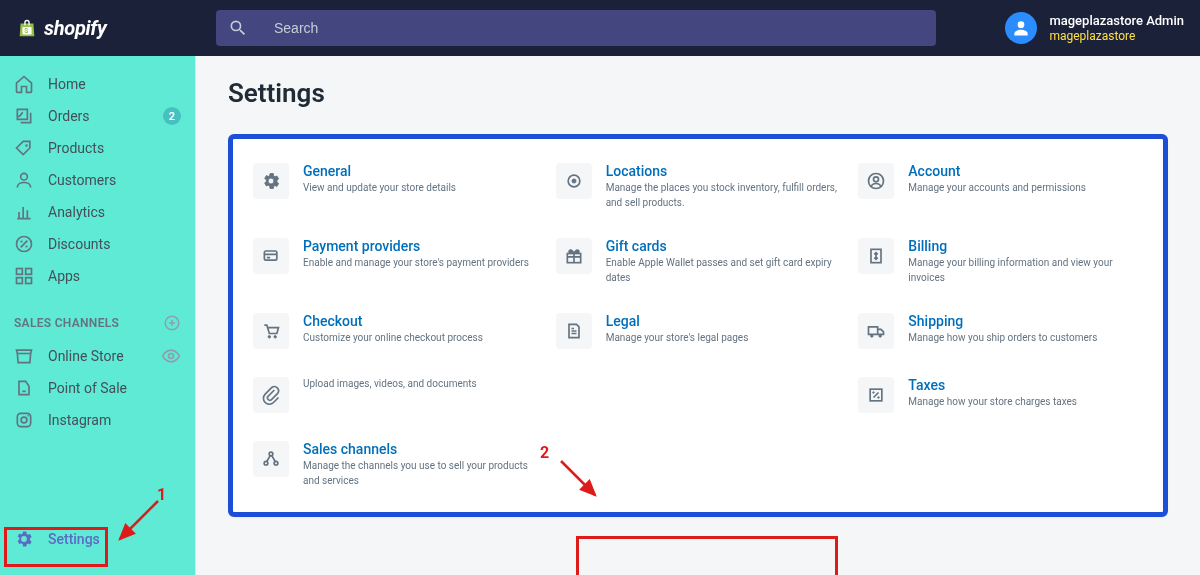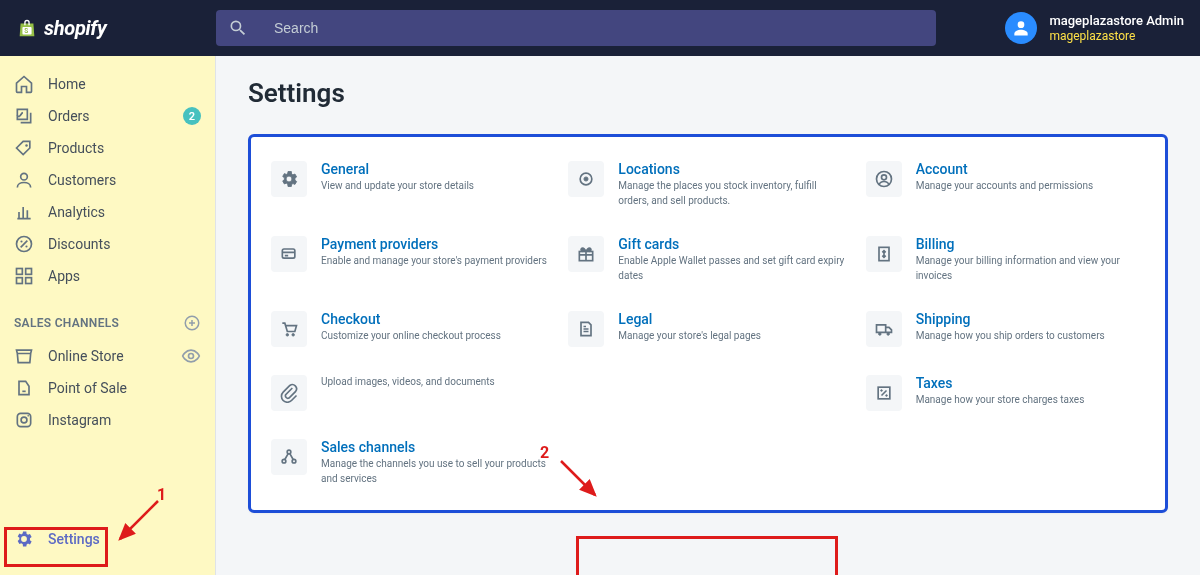--- a/index.html
+++ b/index.html
@@ -18,39 +18,39 @@
   .avatar { width: 32px; height: 32px; border-radius: 50%; background: #2a8cff; display: flex; align-items: center; justify-content: center; }
   .avatar svg { fill: #fff; width: 20px; height: 20px; }
   .acct-text { color: #fff; line-height: 1.2; }
   .acct-name { font-size: 13px; font-weight: 500; }
   .acct-store { font-size: 12px; color: #fde047; }
 
   
   .body-row { display: flex; height: calc(575px - 56px); }
 
   
-  .sidebar { width: 216px; background: #fef9c3; border-right: 1px solid #dfe3e8; display: flex; flex-direction: column; padding-top: 12px; }
+  .sidebar { width: 196px; background: #5eead4; border-right: 1px solid #dfe3e8; display: flex; flex-direction: column; padding-top: 12px; }
   .nav-item { display: flex; align-items: center; padding: 6px 14px; gap: 14px; color: #454f5b; font-size: 14px; cursor: pointer; position: relative; }
   .nav-item svg { width: 20px; height: 20px; fill: #637381; flex-shrink: 0; }
   .nav-badge { margin-left: auto; background: #47c1bf; color: #fff; border-radius: 10px; font-size: 11px; min-width: 18px; height: 18px; display: flex; align-items: center; justify-content: center; padding: 0 5px; font-weight: 600; }
   .nav-eye { margin-left: auto; width: 16px; height: 16px; fill: #919eab; }
   .nav-plus { margin-left: auto; width: 18px; height: 18px; fill: #919eab; }
 
   .section-header { display: flex; align-items: center; padding: 8px 14px; margin-top: 14px; }
   .section-header span { font-size: 12px; font-weight: 600; color: #637381; letter-spacing: 0.3px; }
 
   .sidebar-footer { margin-top: auto; padding: 8px 0 18px; }
   .settings-item { display: flex; align-items: center; gap: 14px; padding: 8px 14px; color: #5c6ac4; font-size: 14px; cursor: pointer; font-weight: 500; }
   .settings-item svg { width: 20px; height: 20px; fill: #5c6ac4; }
 
   
   .main { flex: 1; padding: 22px 32px; overflow: auto; }
   .page-title { font-size: 26px; font-weight: 600; color: #212b36; margin-bottom: 26px; }
 
-  .settings-card { background: #fff; border: 3px solid #1d4ed8; border-radius: 6px; box-shadow: 0 1px 2px rgba(0,0,0,0.04); padding: 22px 18px; }
+  .settings-card { background: #fff; border: 5px solid #1d4ed8; border-radius: 6px; box-shadow: 0 1px 2px rgba(0,0,0,0.04); padding: 22px 18px; }
 
   .settings-grid { display: grid; grid-template-columns: repeat(3, 1fr); column-gap: 14px; row-gap: 24px; }
 
   .tile { display: flex; gap: 14px; cursor: pointer; padding: 2px; }
   .tile-icon { width: 36px; height: 36px; background: #f4f6f8; border-radius: 4px; display: flex; align-items: center; justify-content: center; flex-shrink: 0; }
   .tile-icon svg { width: 20px; height: 20px; fill: #637381; stroke: #637381; }
   .tile-text { flex: 1; }
   .tile-title { color: #006fbb; font-size: 14px; font-weight: 500; margin-bottom: 2px; }
   .tile-desc { color: #637381; font-size: 10px; line-height: 1.45; }
 

